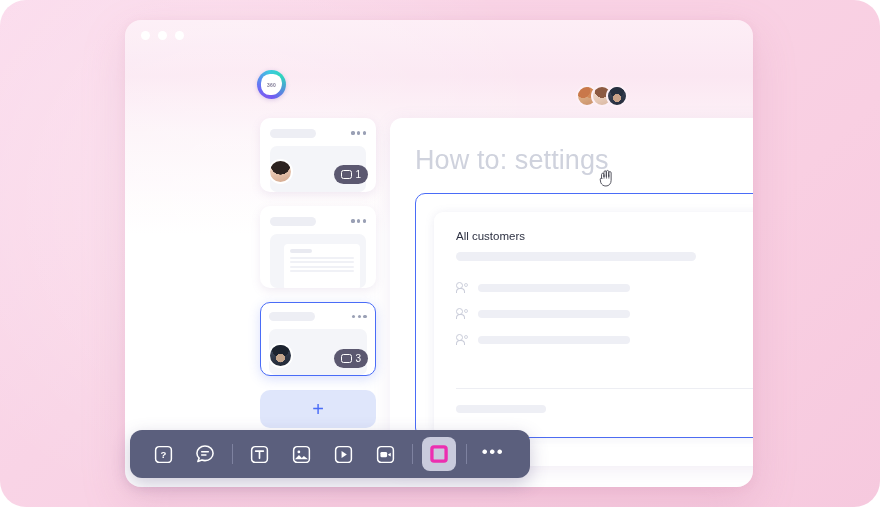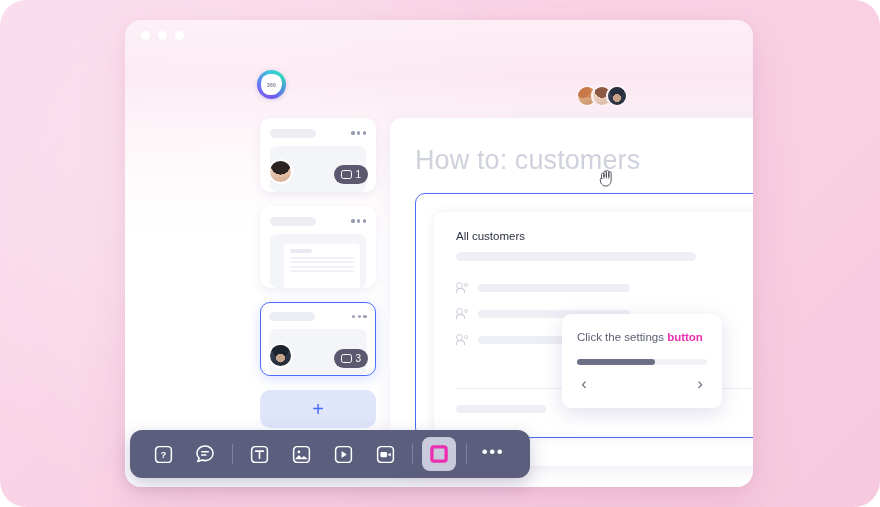--- a/index.html
+++ b/index.html
@@ -171,21 +171,21 @@
   <div id="window">
 
     <div id="titlebar">
       <span class="winbtn b1"></span>
       <span class="winbtn b2"></span>
       <span class="winbtn b3"></span>
     </div>
 
     <div id="main">
 
-      <div id="page-title">How to: customers</div>
+      <div id="page-title">How to: settings</div>
 
       <div id="canvas">
 
         <div id="inner-card">
           <div id="allcust">All customers</div>
           <div id="searchbar"></div>
 
           <div class="row" style="top:70px">
             <span class="ppl">
                 <span></span>
@@ -294,30 +294,20 @@
       </div>
     </div>
 
   </div>
 
   <svg id="hand" viewBox="0 0 24 26">
     <path d="M5 13.5V9.2c0-.8.6-1.4 1.3-1.4.7 0 1.3.6 1.3 1.4v2.6V6.6c0-.8.6-1.4 1.3-1.4.7 0 1.3.6 1.3 1.4v5V6.2c0-.8.6-1.4 1.3-1.4.7 0 1.3.6 1.3 1.4v5.4V7.4c0-.8.6-1.4 1.3-1.4.7 0 1.3.6 1.3 1.4v8.1c0 3.6-2.3 6.2-5.6 6.2-3.1 0-4.6-1.6-5.6-3.6L3.6 15c-.3-.7 0-1.5.7-1.8.5-.2 1.1-.1 1.5.3z" fill="#ffffff" stroke="#4a4a55" stroke-width="1"></path>
     <path d="M7.7 10.4v2.8M10.3 9.8v3.4M12.9 9.8v3.4" stroke="#4a4a55" stroke-width=".9" stroke-linecap="round"></path>
   </svg>
 
-  <div id="tooltip">
-    <div id="tt-text">
-      <span>Click the settings </span><b>button</b>
-    </div>
-    <div id="tt-track">
-      <div id="tt-fill" style="width: 60%;"></div>
-    </div>
-    <div class="arw" id="arw-prev">‹</div>
-    <div class="arw" id="arw-next">›</div>
-  </div>
 
   <div id="toolbar">
 
     <div class="tool">
       <svg width="21" height="21" viewBox="0 0 24 24">
         <rect x="3" y="3" width="18" height="18" rx="4" fill="none" stroke="#fff" stroke-width="1.7"></rect>
         <text x="12" y="16.5" font-size="11" font-family="Liberation Sans, sans-serif" font-weight="bold" fill="#fff" text-anchor="middle">?</text>
       </svg>
     </div>
 

